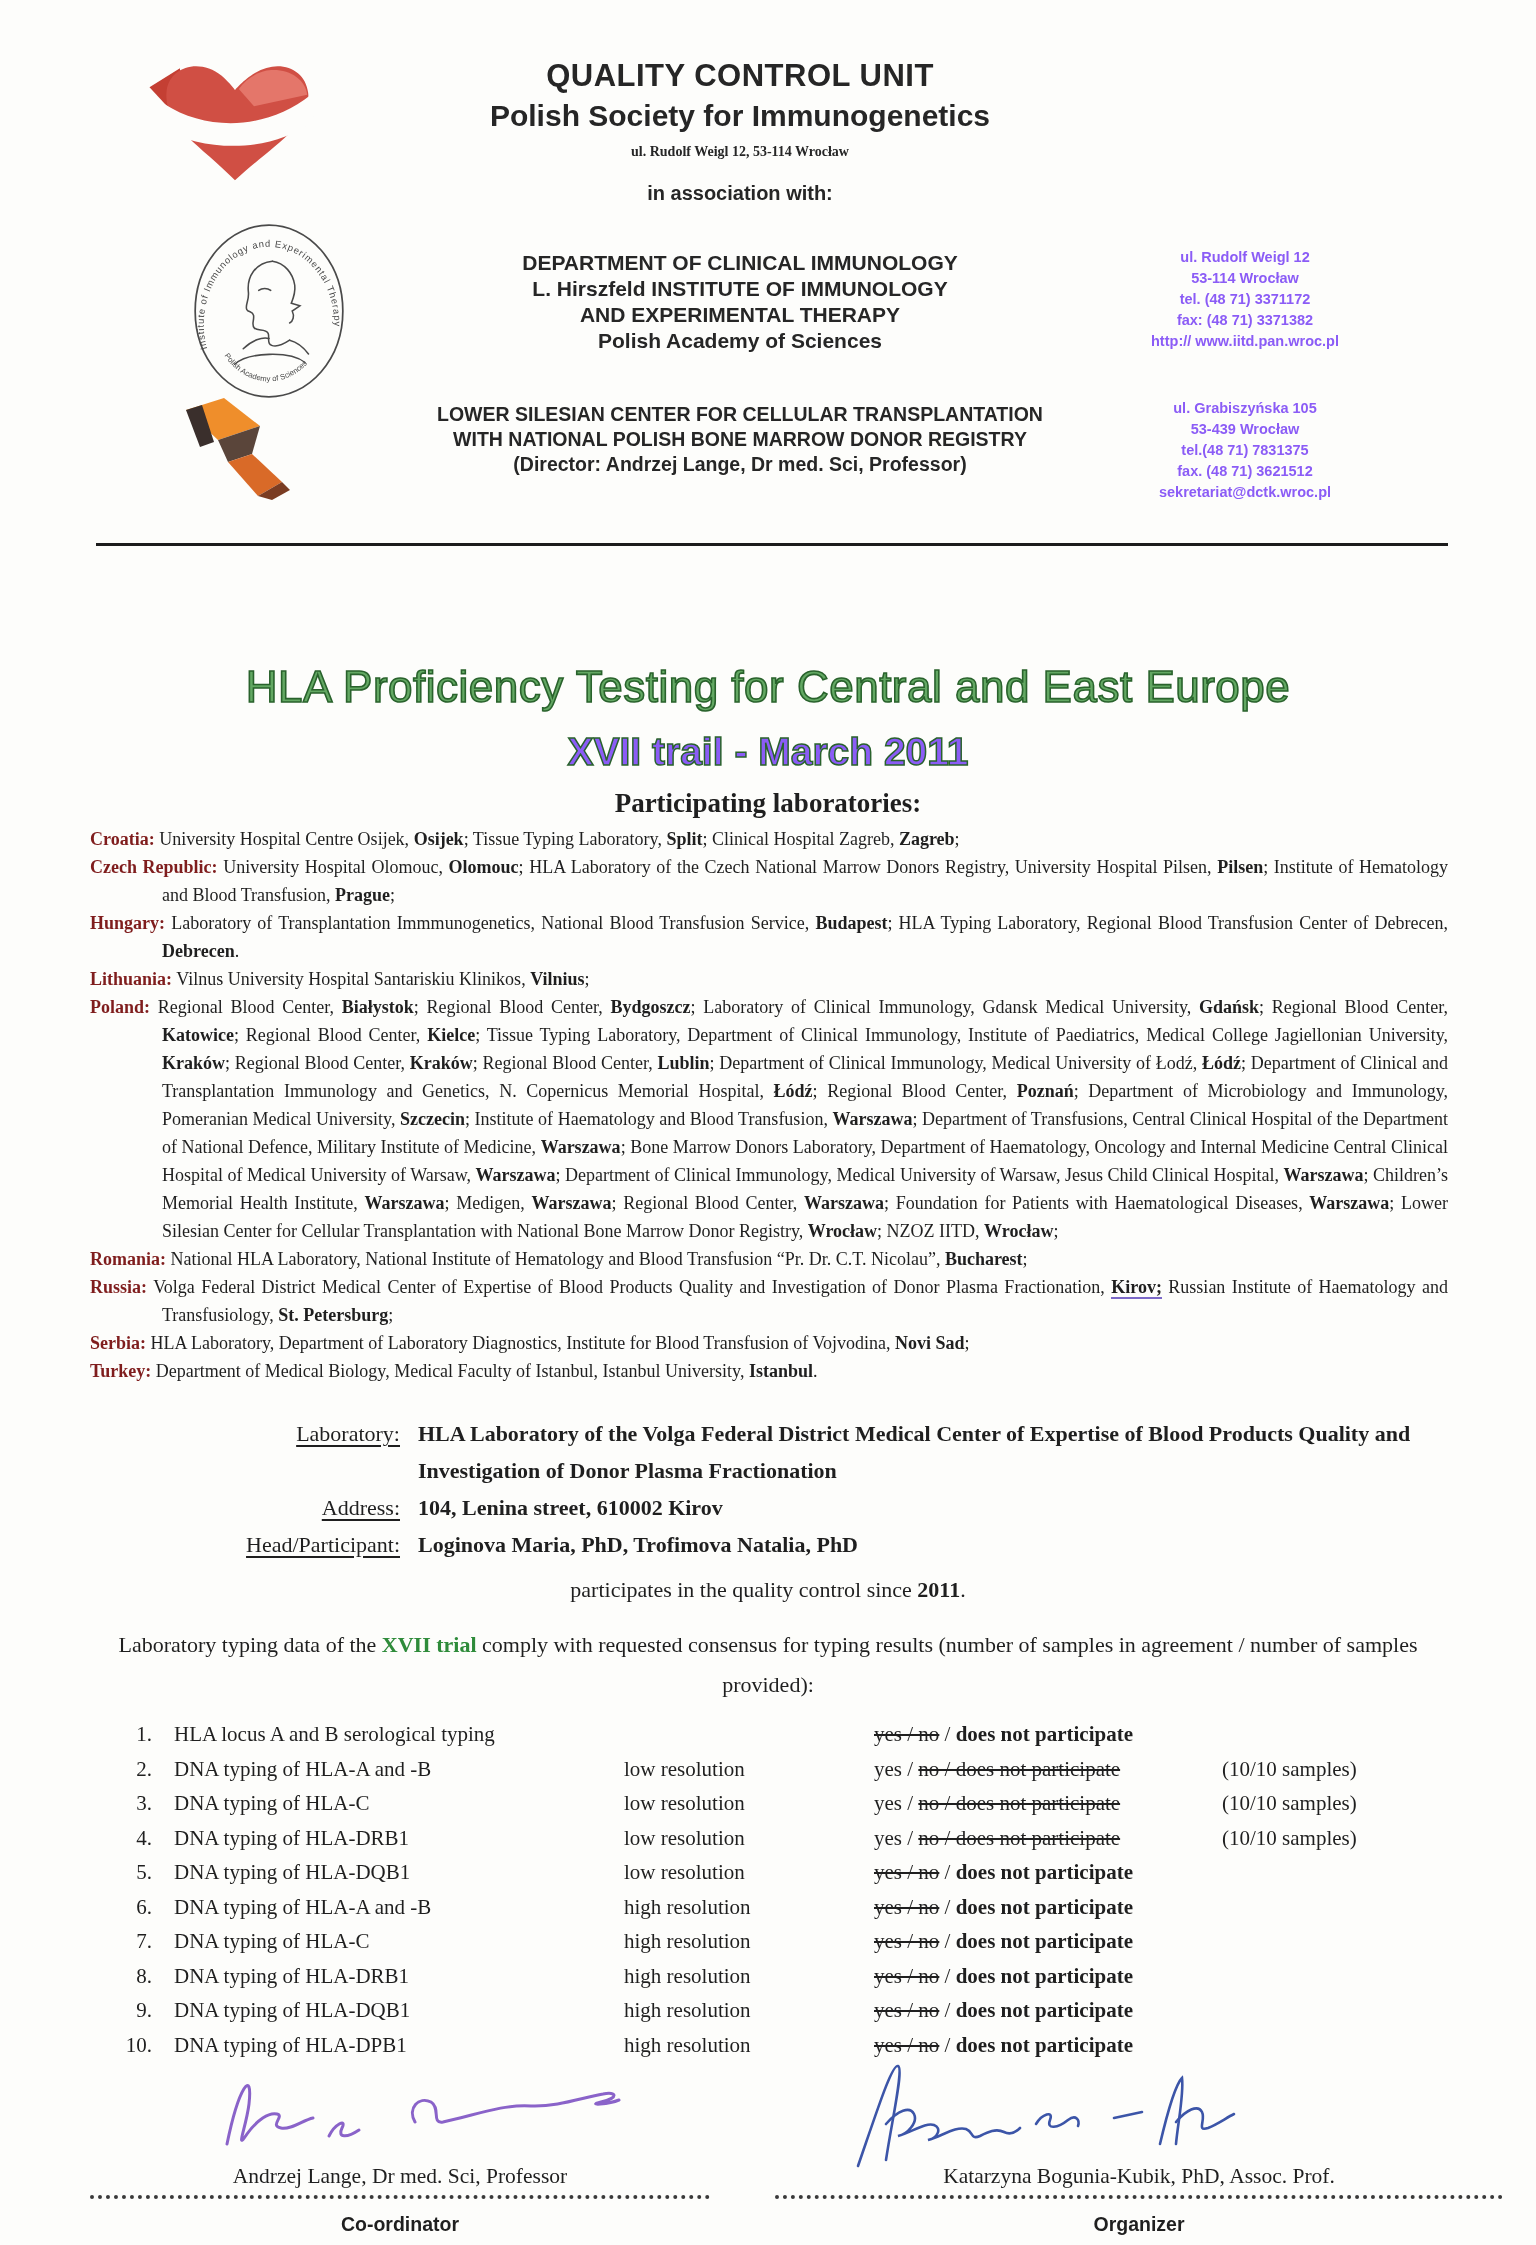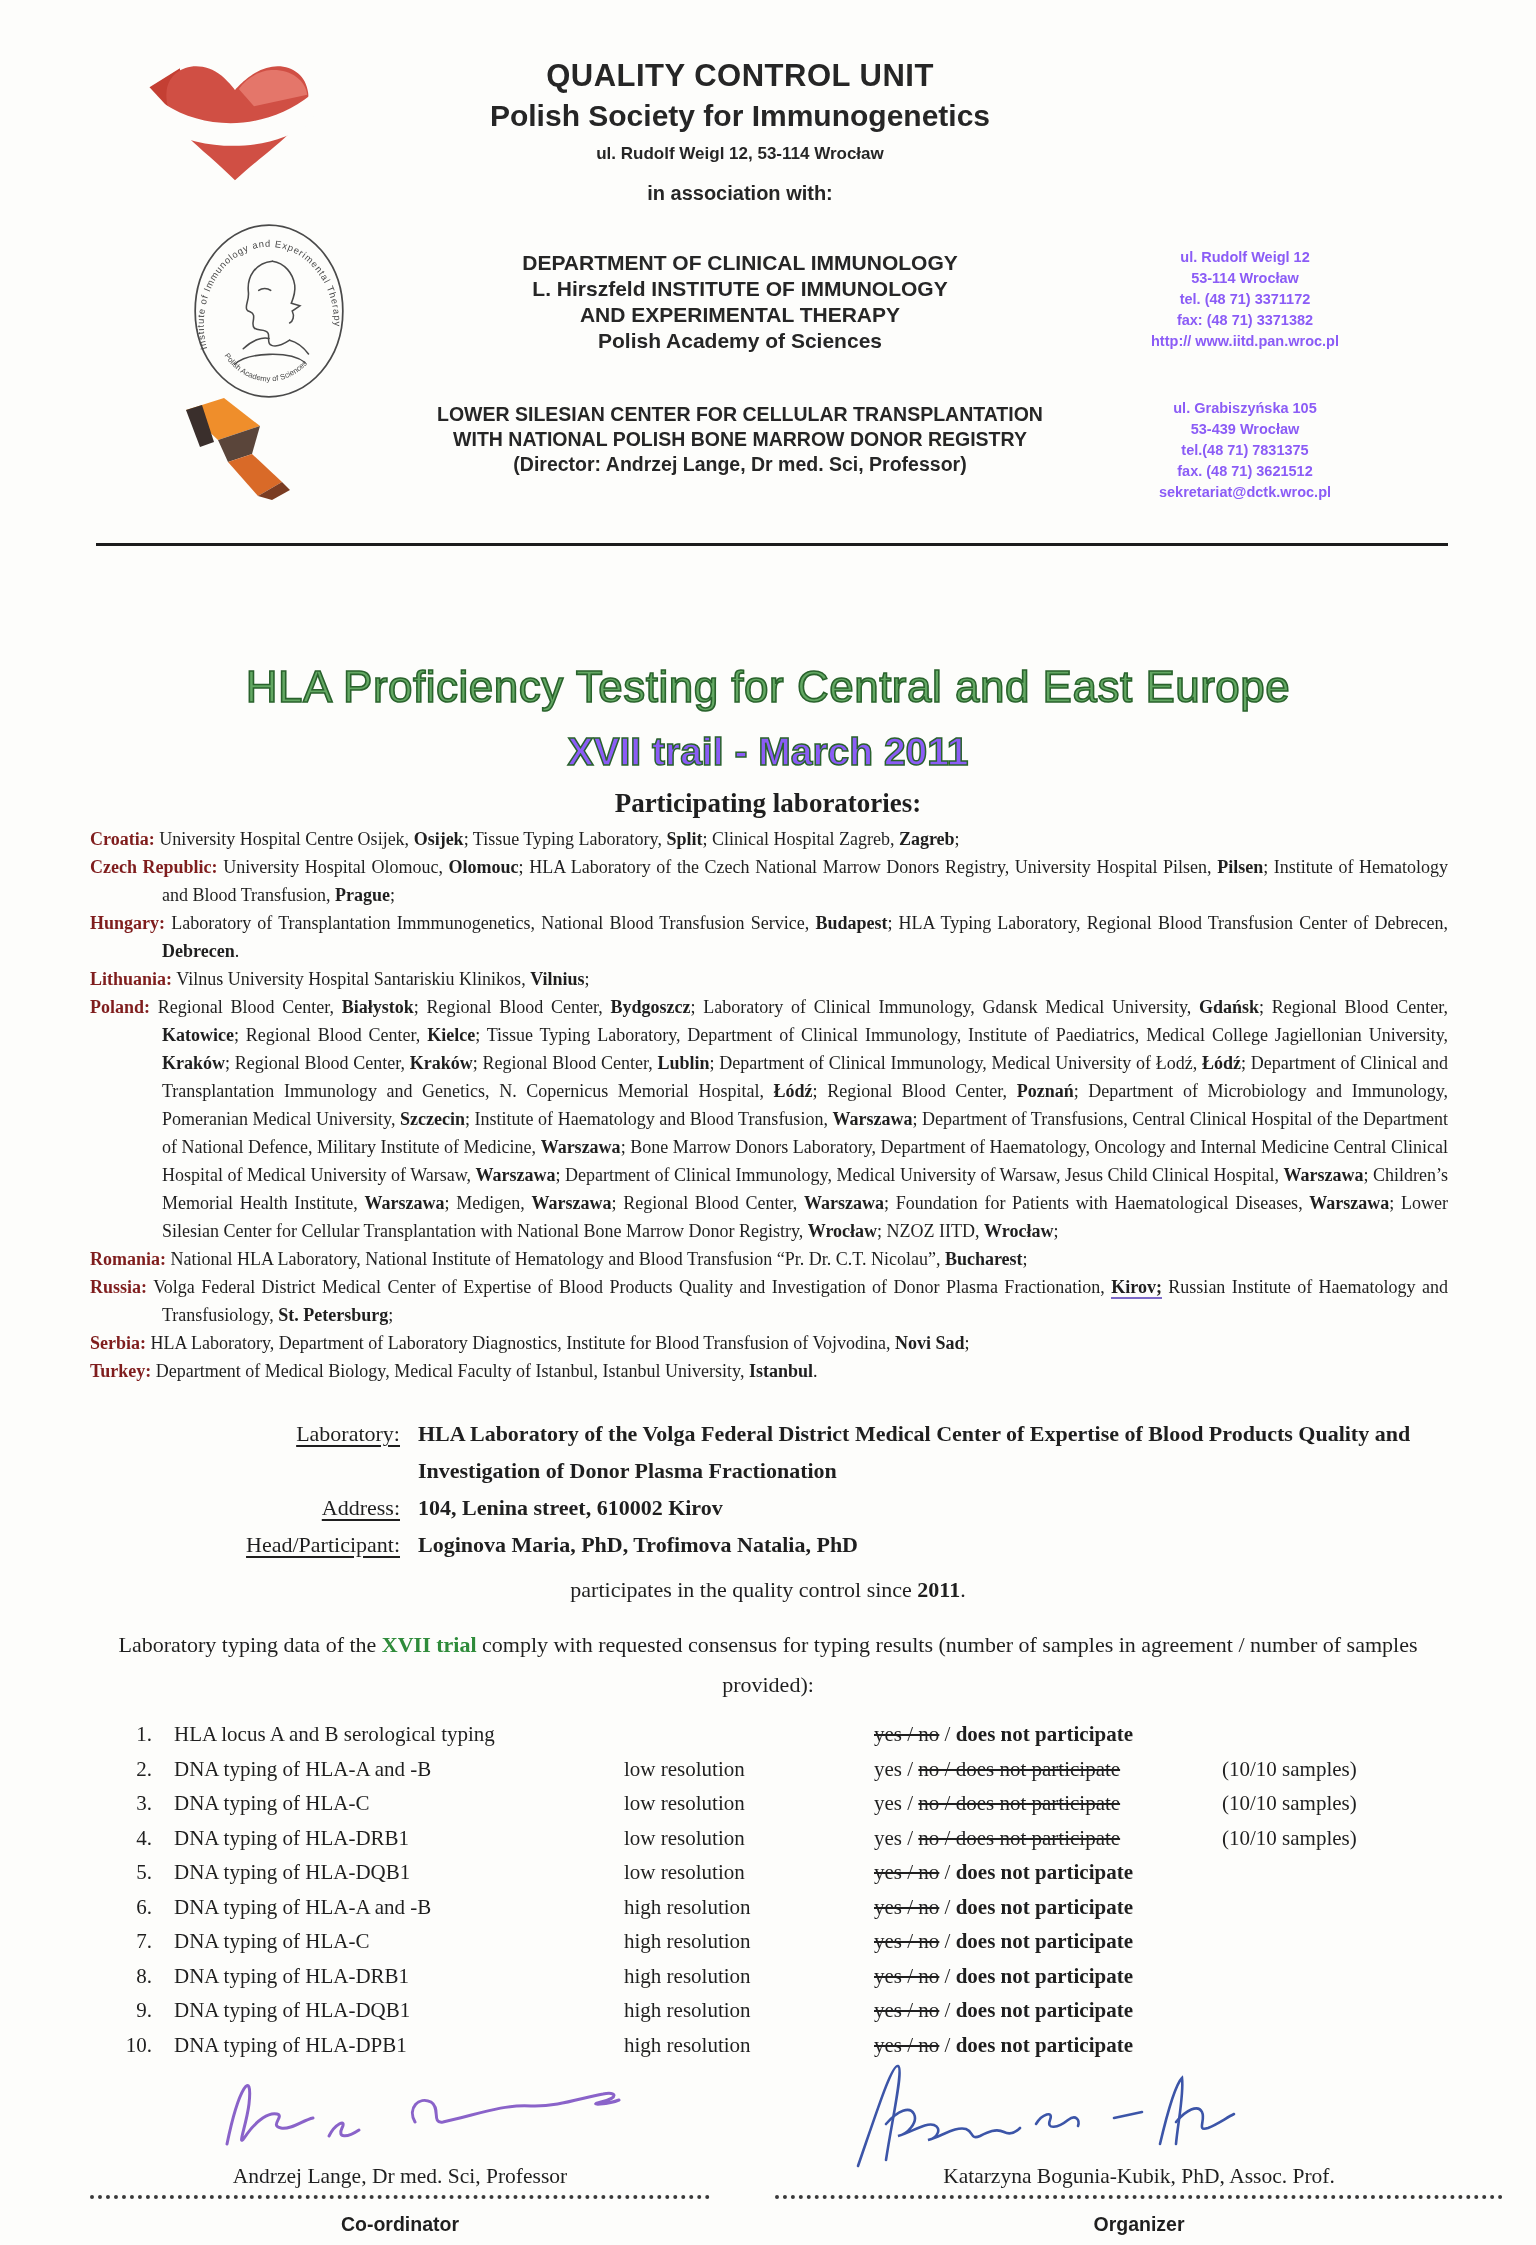--- a/index.html
+++ b/index.html
@@ -10,21 +10,21 @@
     background:#fdfdfb;
     color:#1f1f1f;
     font-family:"Liberation Serif", serif;
     overflow:hidden;
   }
   
   .header{position:relative;height:618px;}
   .hdr-center{position:absolute;left:0;right:56px;text-align:center;font-family:"Liberation Sans",sans-serif;font-weight:700;color:#262626;}
   .qcu{top:58px;font-size:31px;letter-spacing:.5px;}
   .society{top:99px;font-size:30px;}
-  .society-addr{top:144px;font-size:17px;}
+  .society-addr{top:144px;font-size:14px;font-family:Liberation Serif, serif;}
   .assoc{top:182px;font-size:20px;}
   .dept{top:250px;font-size:21px;line-height:26px;}
   .center2{top:402px;font-size:19.5px;line-height:25px;}
   .contact{position:absolute;left:1080px;width:330px;text-align:center;
     font-family:"Liberation Sans",sans-serif;font-weight:700;font-size:14.5px;line-height:21px;color:#8b5cf6;}
   .contact1{top:247px;}
   .contact2{top:398px;}
   .heart-logo{position:absolute;left:140px;top:46px;}
   .seal-logo{position:absolute;left:183px;top:220px;}
   .ribbon-logo{position:absolute;left:172px;top:396px;}

